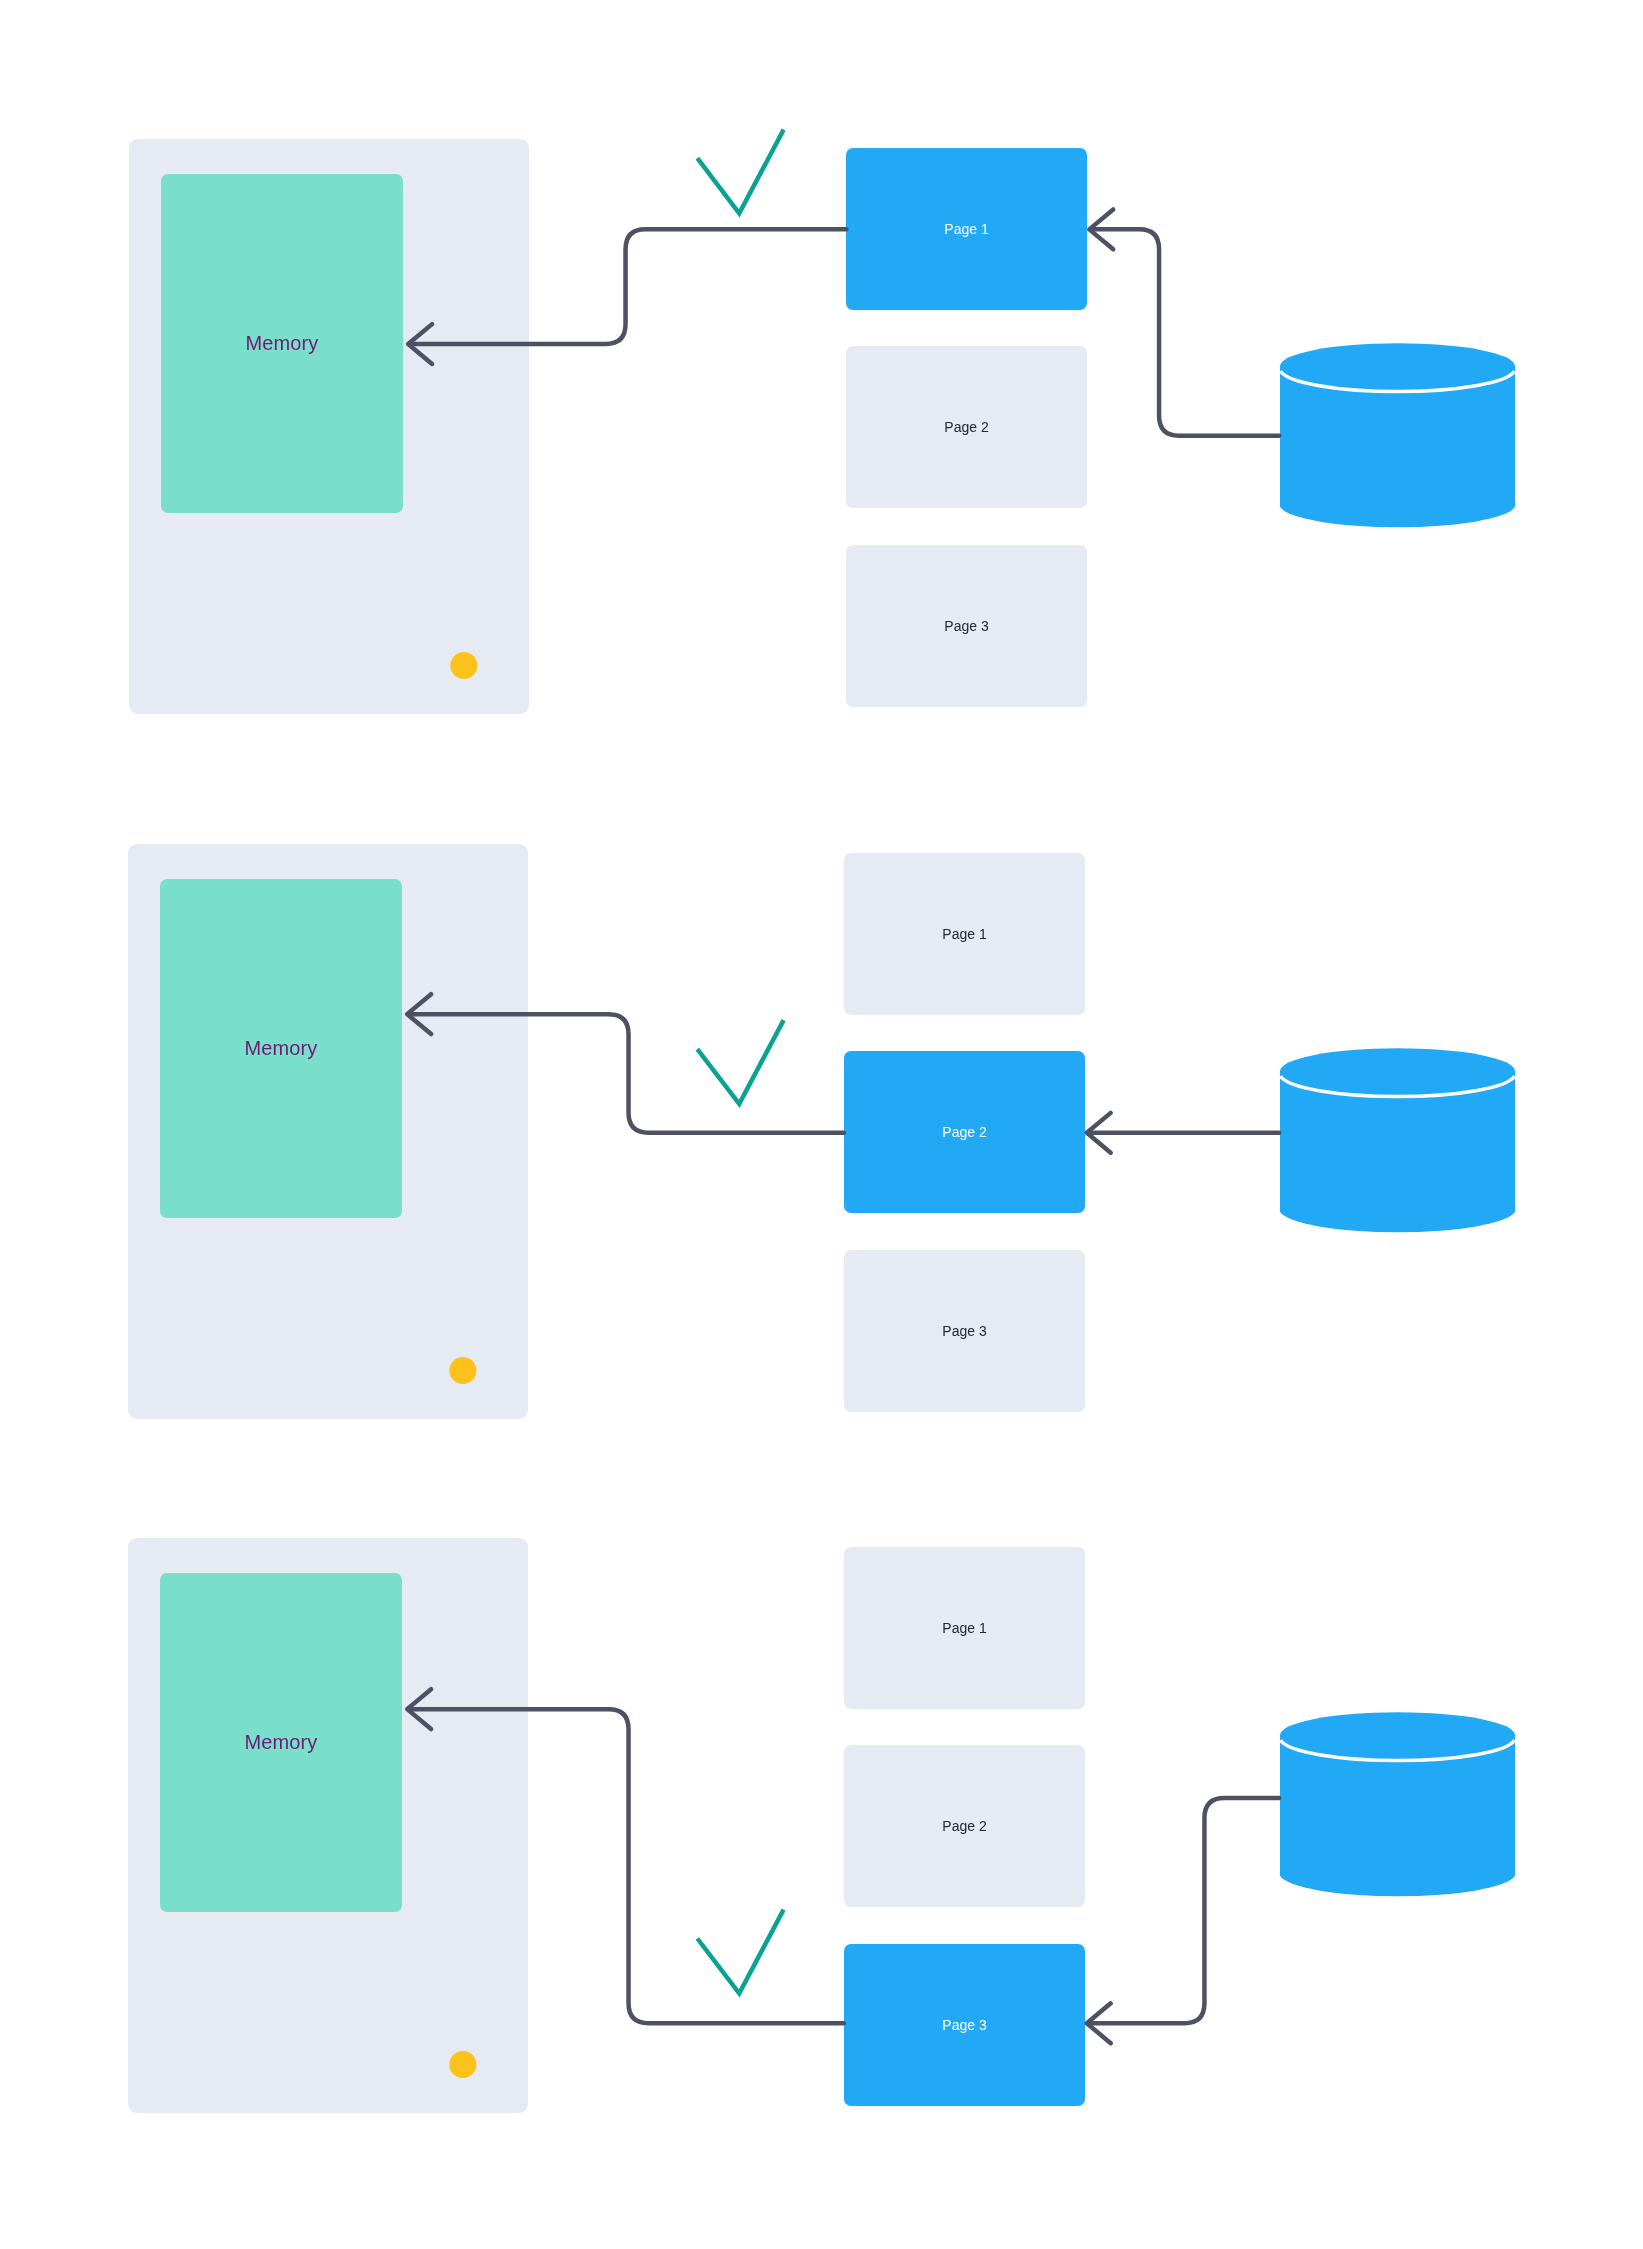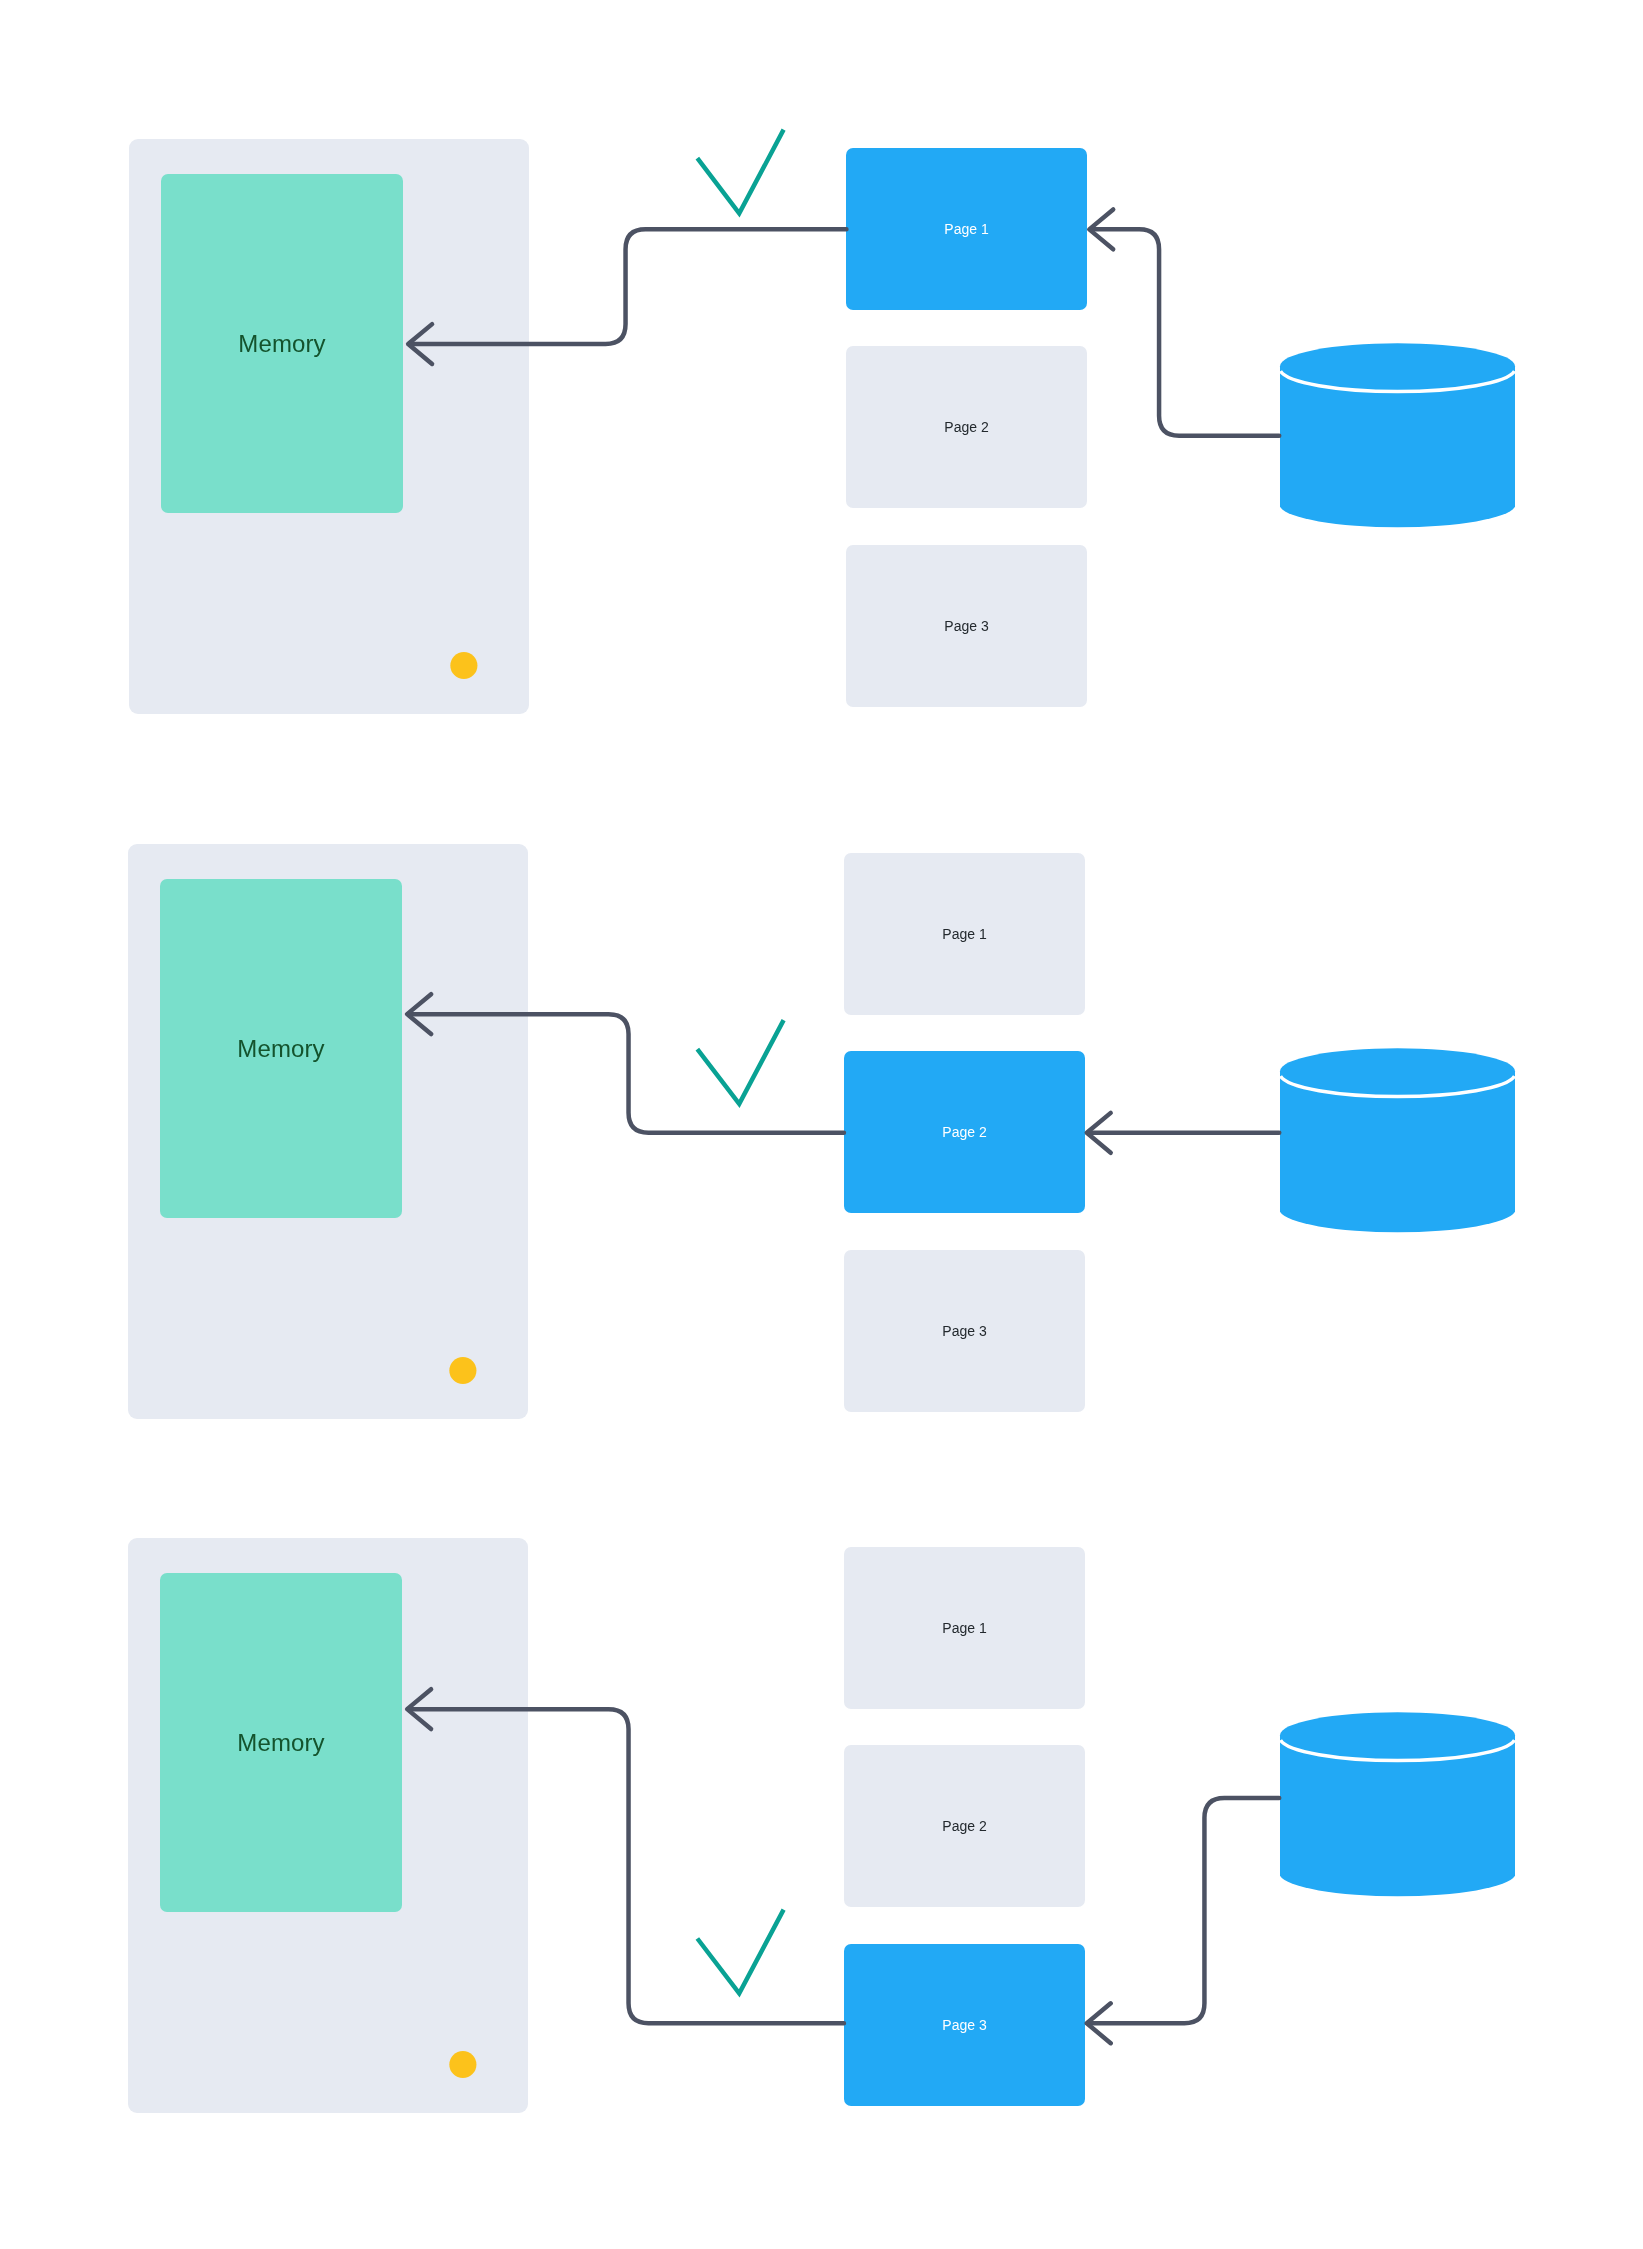--- a/index.html
+++ b/index.html
@@ -37,22 +37,22 @@
   }
   .memory-block {
     position: absolute;
     background: #79dfcb;
     border-radius: 7px;
     display: flex;
     align-items: center;
     justify-content: center;
   }
   .memory-label {
-    color: #14532d;
-    font-size: 24px;
+    color: #701a75;
+    font-size: 20px;
     letter-spacing: 0.1px;
     white-space: nowrap;
   }
 
   .page-box {
     position: absolute;
     border-radius: 7px;
     display: flex;
     align-items: center;
     justify-content: center;

